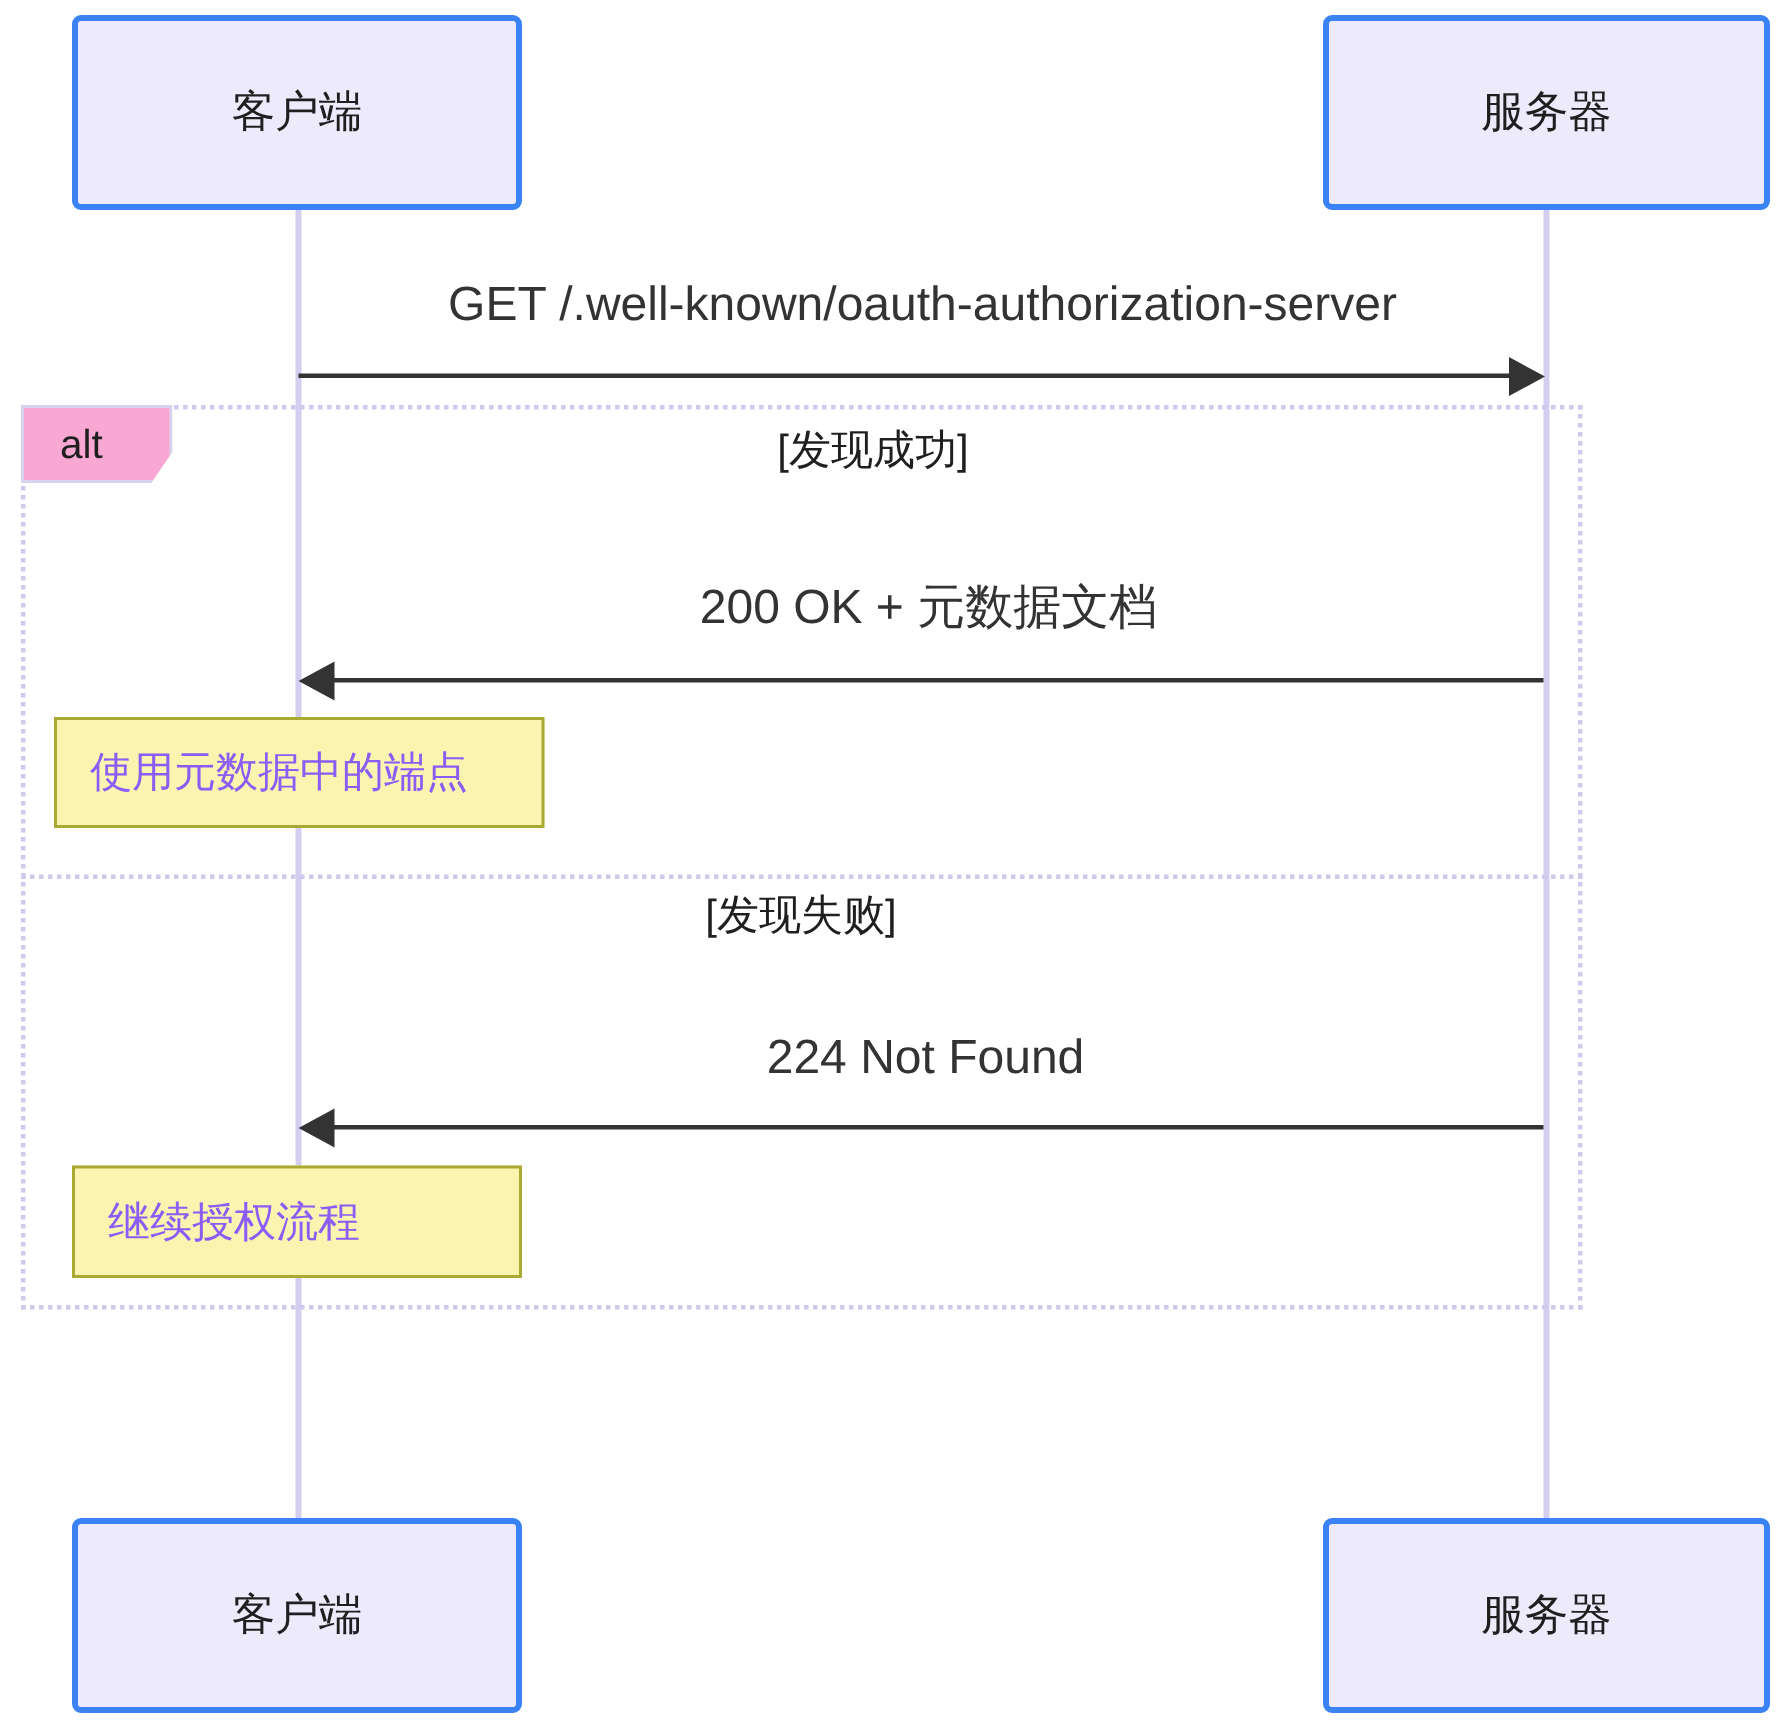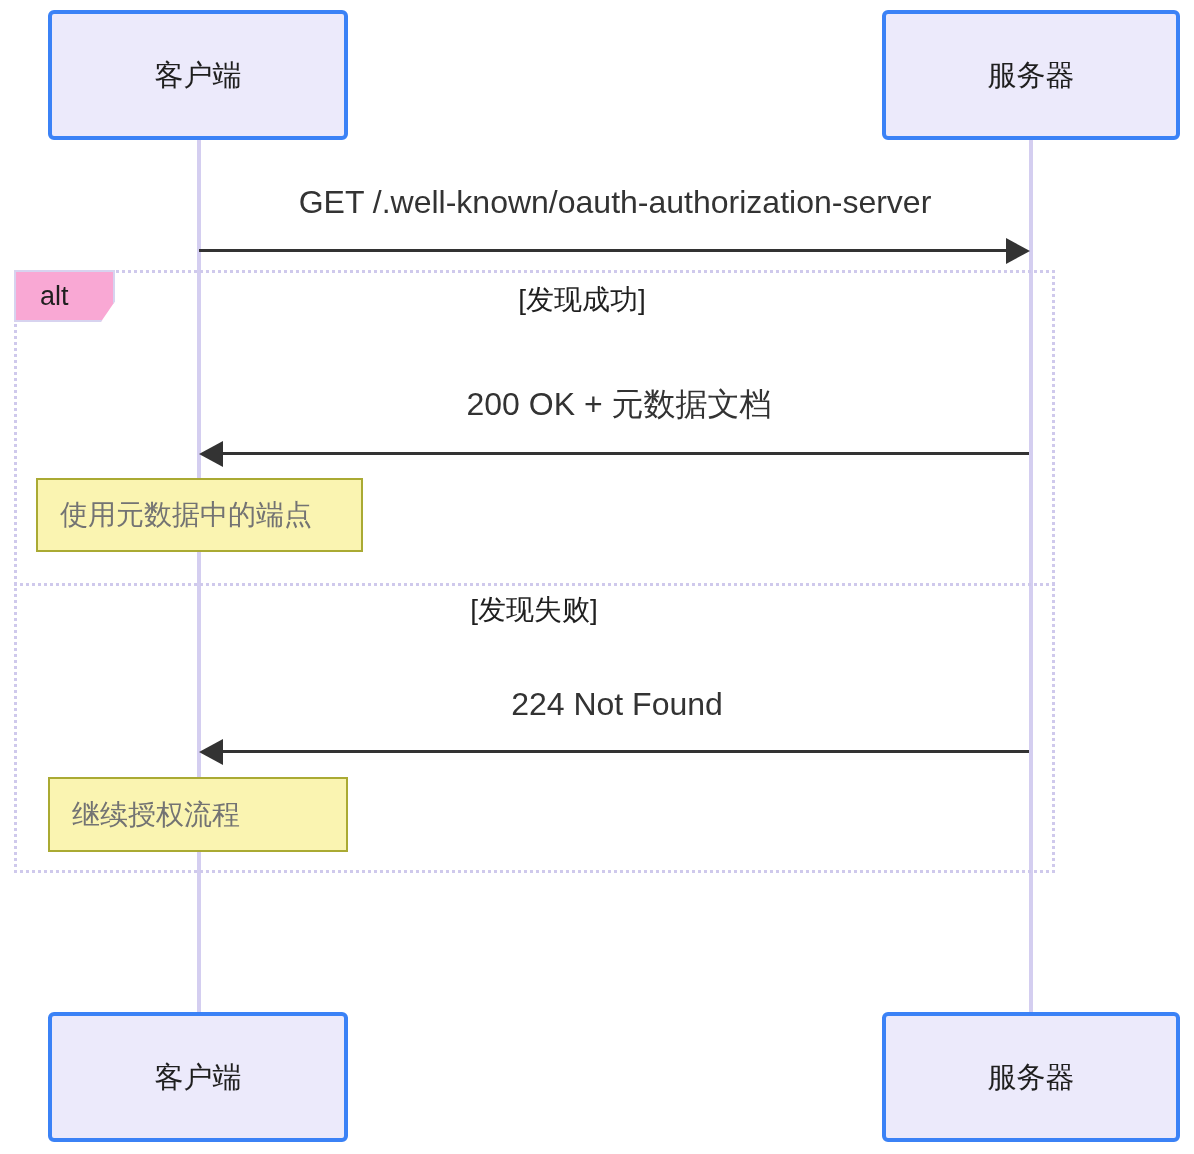--- a/index.html
+++ b/index.html
@@ -120,21 +120,21 @@
     position: absolute;
     box-sizing: border-box;
     background: #FAF4B1;
     border: 2px solid #AAAA33;
     display: flex;
     align-items: center;
     padding-left: 22px;
   }
   .note-label {
     font-size: 28px;
-    color: #737373;
+    color: #8b5cf6;
     white-space: nowrap;
     line-height: 1;
   }
 </style>
 </head>
 <body>
 
 <div id="diagram">
 
   <div class="lifeline" style="left:197px; top:140px; height:872px;"></div>

